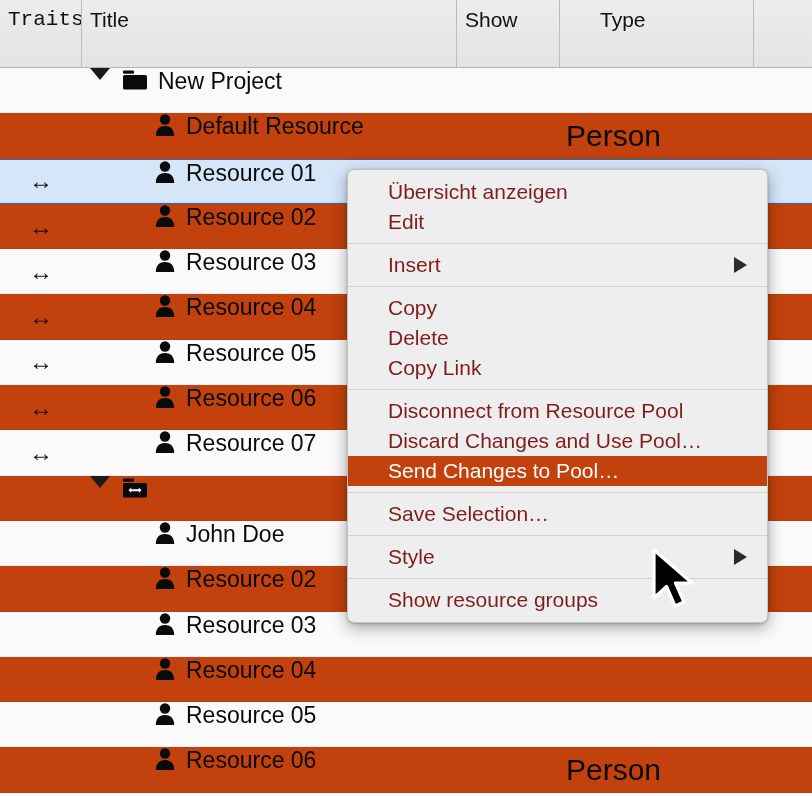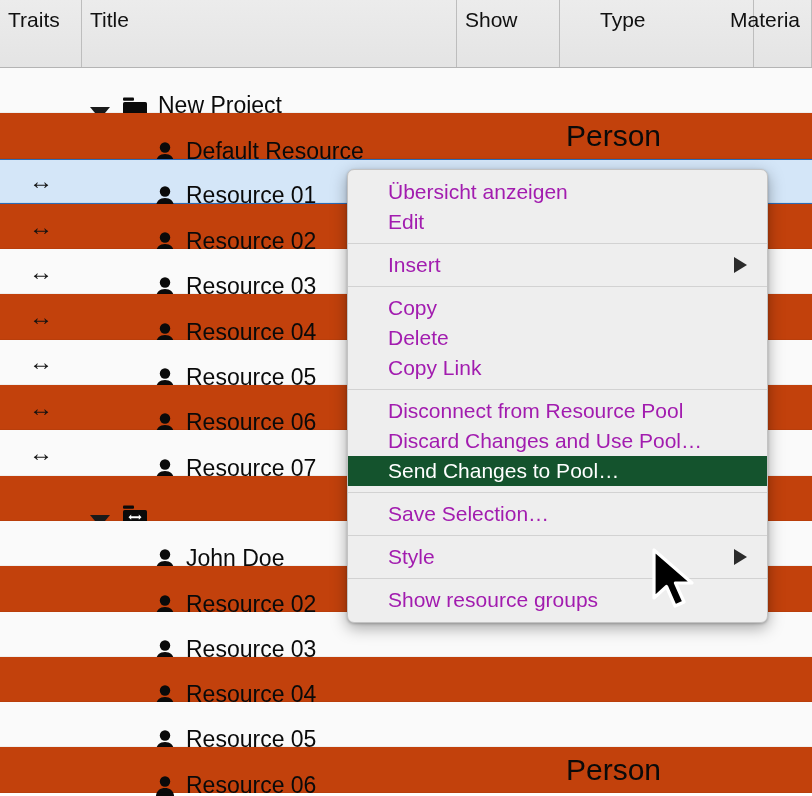--- a/index.html
+++ b/index.html
@@ -67,23 +67,23 @@
   }
 
   .cell-traits {
     position: absolute;
     left: 0; top: 0;
     width: 82px; height: 100%;
     display: flex; align-items: center; justify-content: center;
   }
   .cell-title {
     position: absolute;
-    left: 82px; top: 6px;
+    left: 82px; top: 0;
     width: 375px; height: 100%;
-    display: flex; align-items: flex-end;
+    display: flex; align-items: flex-start;
     font-size: 23px;
     color: #0a0a0a;
     white-space: nowrap;
   }
   .cell-type {
     position: absolute;
     left: 560px; top: 0;
     width: 162px; height: 100%;
     display: flex; align-items: center;
     font-size: 30px;
@@ -129,26 +129,26 @@
     box-sizing: border-box;
     padding: 7px 0 7px 0;
     overflow: hidden;
   }
   .menu-item {
     position: relative;
     height: 30px;
     line-height: 30px;
     padding: 0 14px 0 40px;
     font-size: 21px;
-    color: #a21caf;
+    color: #7f1d1d;
     white-space: nowrap;
     box-sizing: border-box;
   }
   .menu-item.highlighted {
-    background: #14532d;
+    background: #c2410c;
     color: #ffffff;
   }
   .menu-sep {
     height: 1px;
     background: #d2d2d2;
     margin: 6px 0 6px 0;
   }
   .submenu-arrow {
     position: absolute;
     right: 20px;
@@ -167,25 +167,24 @@
     top: 548px;
     width: 52px;
     height: 70px;
     pointer-events: none;
   }
 </style>
 </head>
 <body>
 
 <div id="table-header">
-    <div class="hdr-cell" style="left: 0px; width: 82px;">Traits</div>
+    <div class="hdr-cell" style="left: 0px; width: 82px; font-family: Liberation Mono, monospace;">Traits</div>
     <div class="hdr-cell" style="left: 82px; width: 375px;">Title</div>
     <div class="hdr-cell" style="left: 457px; width: 103px;">Show</div>
     <div class="hdr-cell" style="left: 592px; width: 162px;">Type</div>
-    <div class="hdr-cell" style="left: 722px; width: 90px;">Materia</div>
   </div>
 
 <div id="rows">
     <div class="row odd">
       <div class="cell-traits"></div>
       <div class="cell-title ind-1">
         <span class="disclosure"></span>
         <span class="ico">
           <svg width="26" height="24" viewBox="0 0 26 24">
             <rect x="1" y="2.5" width="11" height="3.2" rx="1" fill="#0a0a0a"></rect>

